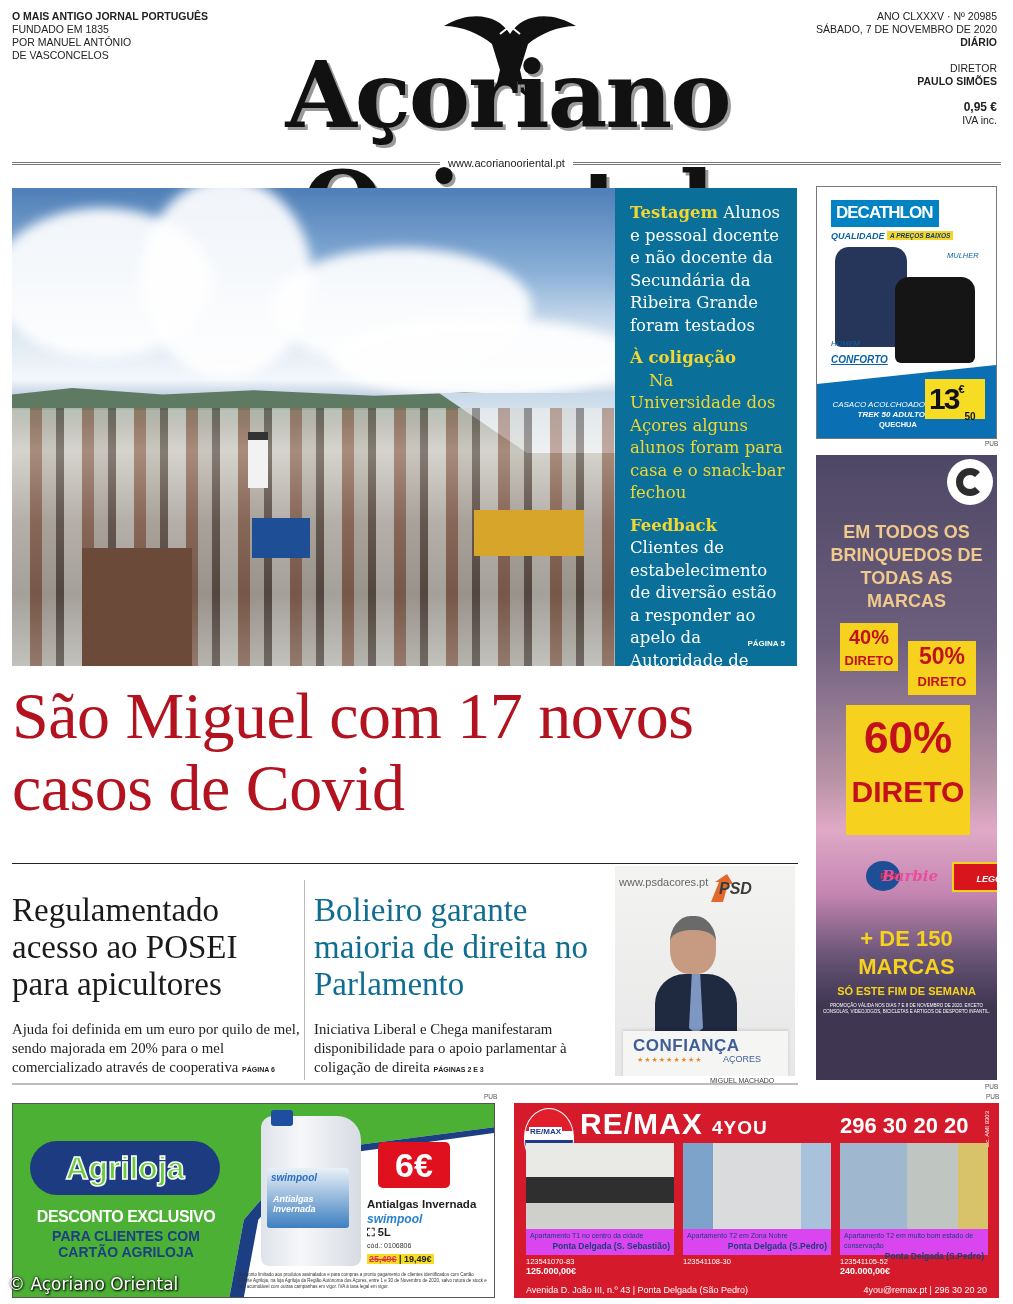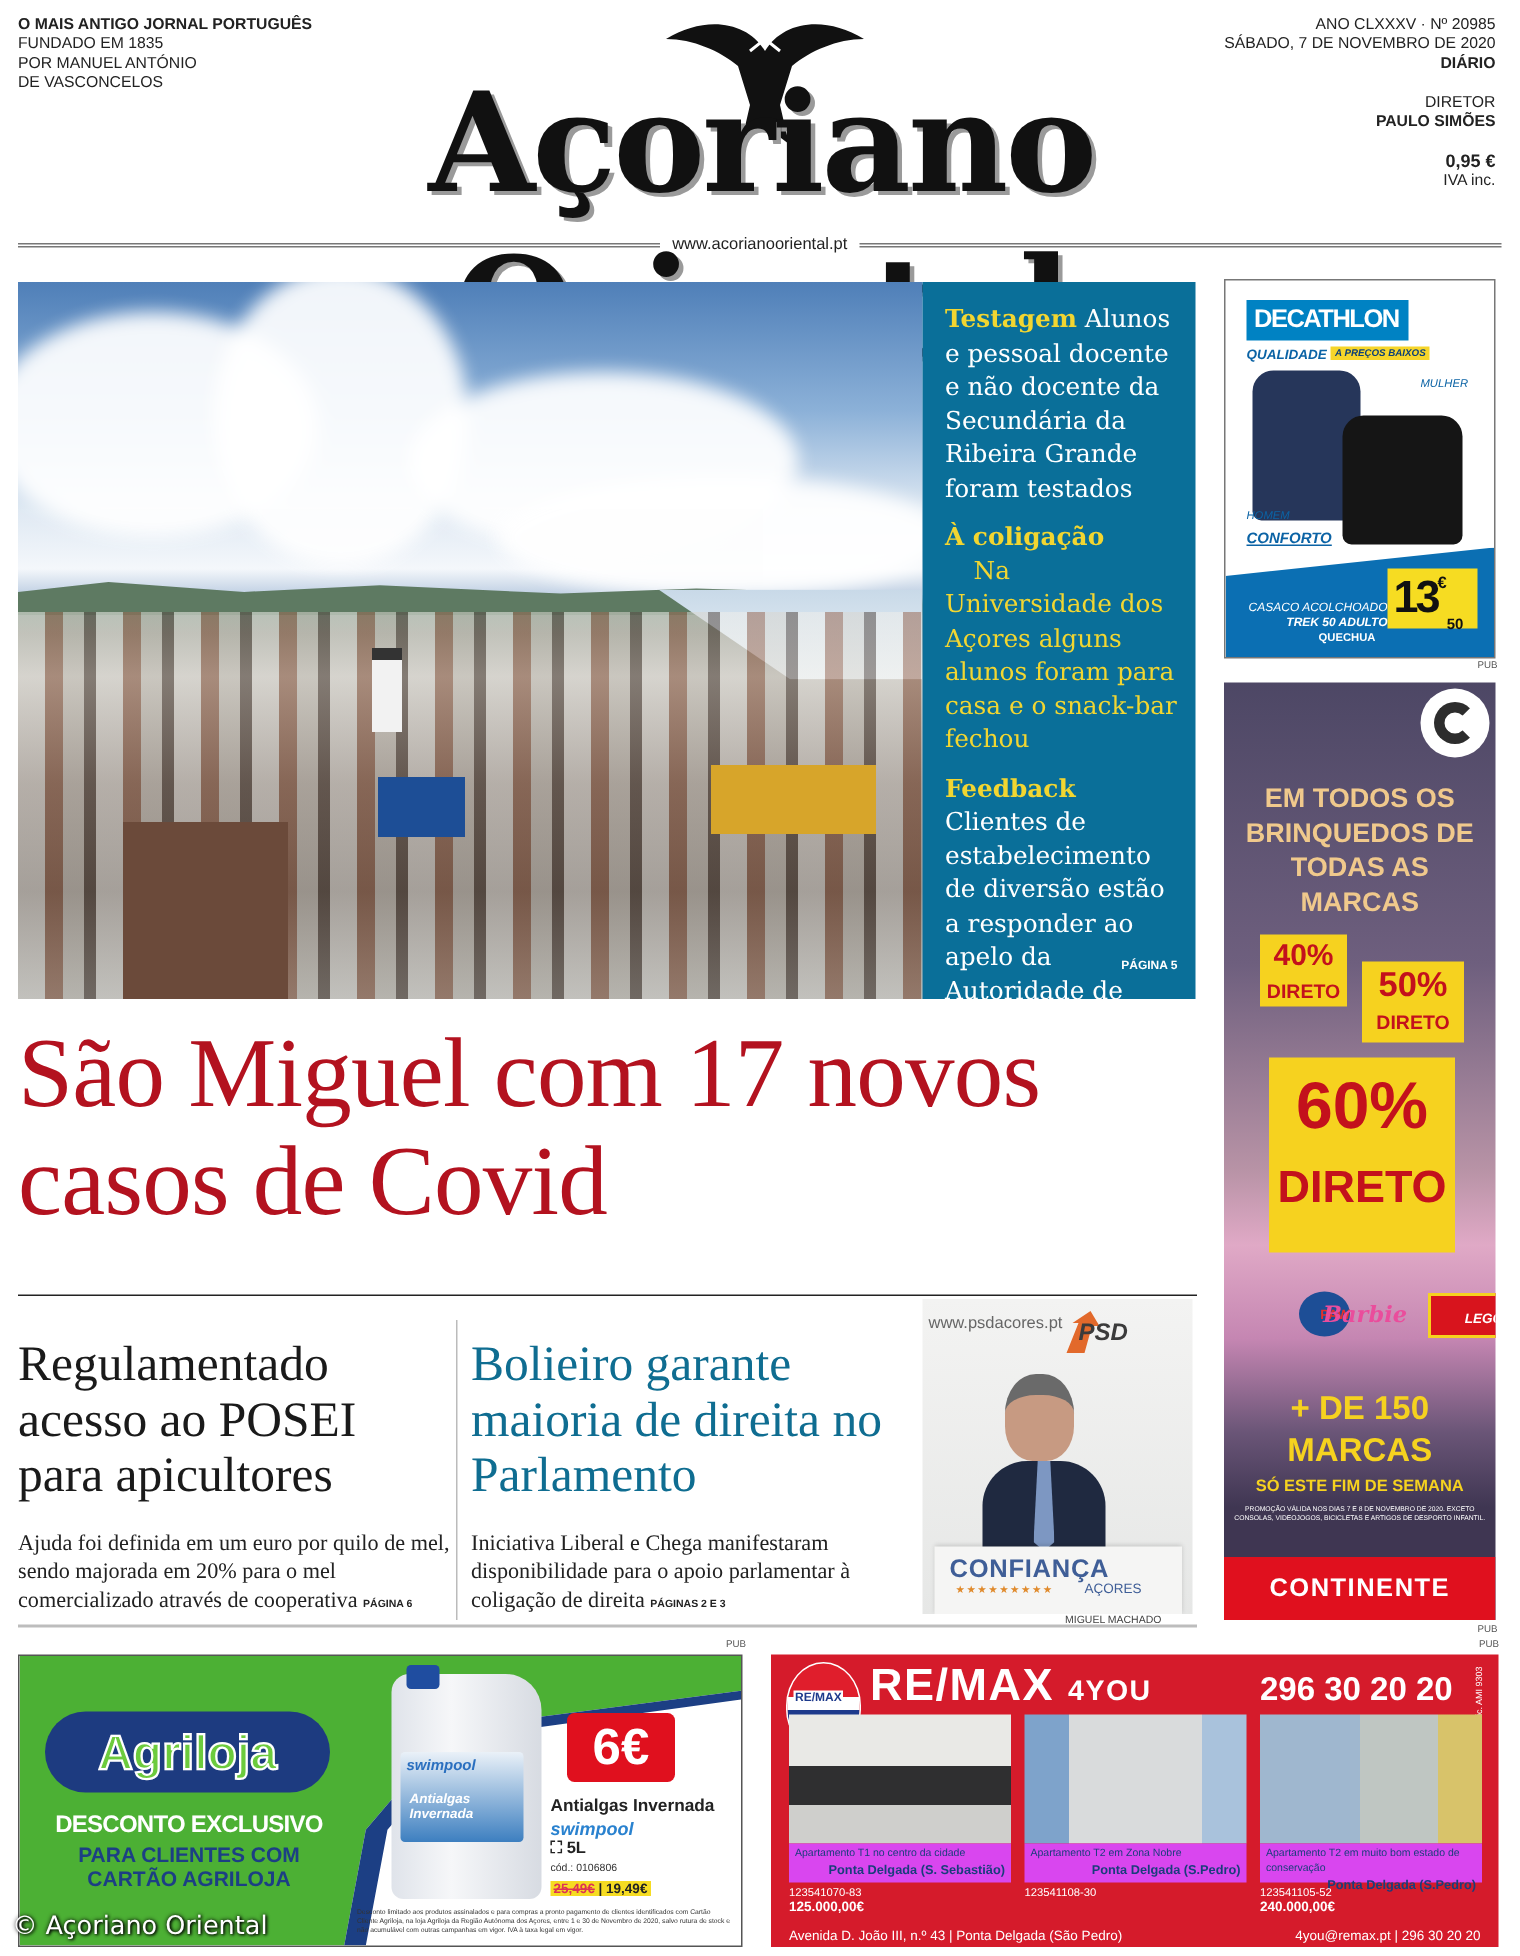--- a/index.html
+++ b/index.html
@@ -255,21 +255,20 @@
   <div class="tag t50"><b>50%</b><span>DIRETO</span></div>
   <div class="tag t60"><b>60%</b><span>DIRETO</span></div>
   <div class="brands">
     <div class="paw">PAW</div>
     <div class="barbie">Barbie</div>
     <div class="lego">LEGO</div>
   </div>
   <div class="mais" style="padding:0 30px">+ DE 150 MARCAS</div>
   <div class="so">SÓ ESTE FIM DE SEMANA</div>
   <div class="promo">PROMOÇÃO VÁLIDA NOS DIAS 7 E 8 DE NOVEMBRO DE 2020. EXCETO CONSOLAS, VIDEOJOGOS, BICICLETAS E ARTIGOS DE DESPORTO INFANTIL.</div>
-  <div class="bar">CONTINENTE</div>
 </div>
 <span class="abs pub pub-cont">PUB</span>
 
 <span class="abs pub pub-agri">PUB</span>
 <div class="abs agri">
   <div class="green"></div>
   <div class="blue-swoosh"></div>
   <div class="pill">
       <span>Agriloja</span>
     </div>

